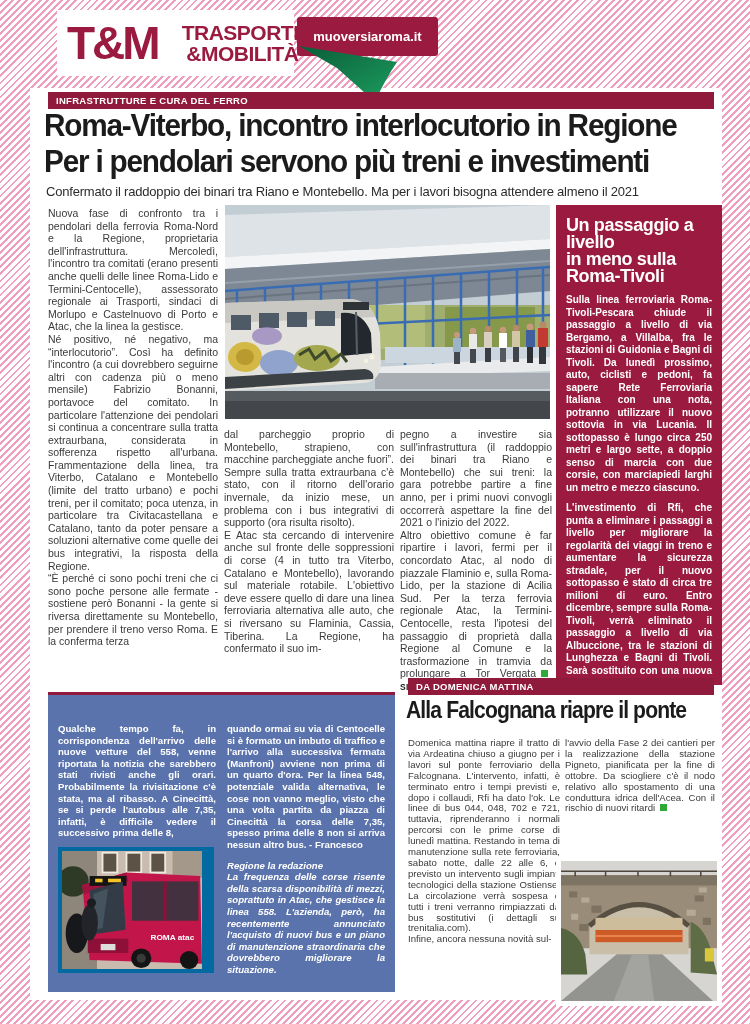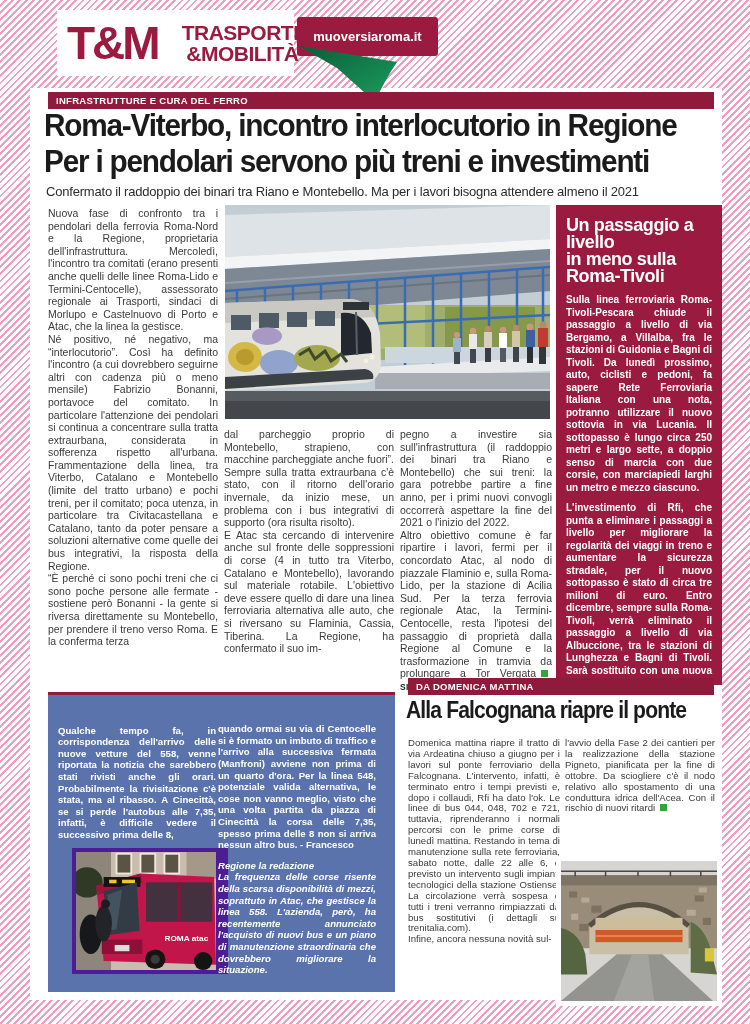--- a/index.html
+++ b/index.html
@@ -43,24 +43,24 @@
 
   .sidebar-box{position:absolute;left:556px;top:205px;width:166px;height:480px;background:#9b1b40;
                color:#fff;padding:12px 10px;box-sizing:border-box;}
   .sidebar-title{font-size:18px;font-weight:bold;line-height:17px;letter-spacing:-0.4px;margin-bottom:9px;}
   .sidebar-box p{font-size:10px;line-height:12.5px;font-weight:bold;text-align:justify;margin:0 0 8px;hyphens:auto;}
 
   .endsq{display:inline-block;width:7px;height:7px;background:#2ea836;margin:0 4px 0 5px;}
   .byline{font-size:8.5px;font-weight:bold;color:#222;letter-spacing:0.3px;}
 
   .blue-box{position:absolute;left:48px;top:695px;width:347px;height:297px;background:#5b73ac;
-            padding:22px 10px 10px;box-sizing:border-box;display:flex;gap:2px;color:#fff;overflow:hidden;align-items:center;}
+            padding:28px 10px 10px;box-sizing:border-box;display:flex;gap:11px;color:#fff;overflow:hidden;}
   .bb-col{width:158px;font-size:9.6px;line-height:11.6px;font-weight:bold;text-align:justify;hyphens:auto;}
   .bb-col p{margin:0;}
-  .bb-photo{background:#4c1d95;padding:4px;margin-top:8px;width:148px;margin-left:14px;}
+  .bb-photo{background:#0369a1;padding:4px;margin-top:8px;width:148px;}
   .reply-label{font-style:italic;margin-top:9px !important;}
   .reply{font-style:italic;}
 
   .fal-headline{position:absolute;left:406px;top:696px;width:380px;font-size:24px;font-weight:bold;
                 letter-spacing:-1px;color:#1b1b1b;transform:scaleX(0.88);transform-origin:0 0;}
   #fal-col1{left:408px;top:738px;width:152px;height:262px;font-size:9.6px;line-height:10.9px;}
   #fal-col2{left:565px;top:738px;width:150px;height:118px;font-size:9.6px;line-height:10.9px;}
   #bridge-frame{position:absolute;left:556px;top:856px;width:166px;height:150px;background:#fff;
                 padding:5px;box-sizing:border-box;}
 </style>

